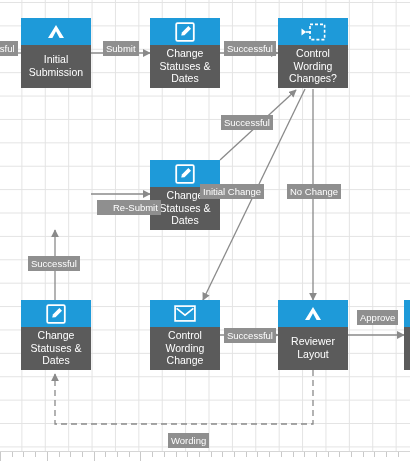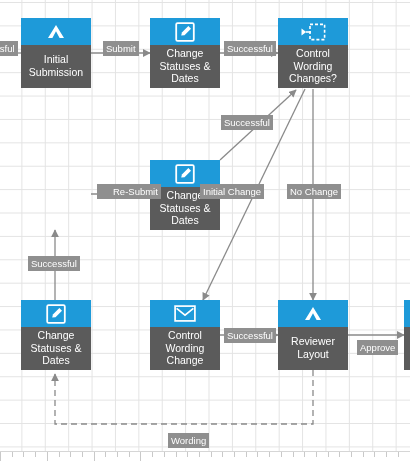--- a/index.html
+++ b/index.html
@@ -190,31 +190,31 @@
   </div>
 
   <div class="elabel" style="left:-8px;top:41px;">ssful</div>
 
   <div class="elabel" style="left:103px;top:41px;">Submit</div>
 
   <div class="elabel" style="left:224px;top:41px;">Successful</div>
 
   <div class="elabel" style="left:221px;top:115px;">Successful</div>
 
-  <div class="elabel" style="left:97px;top:184px;padding-left:16px;">Re-Submit</div>
+  <div class="elabel" style="left:97px;top:200px;padding-left:16px;">Re-Submit</div>
 
   <div class="elabel" style="left:200px;top:184px;">Initial Change</div>
 
   <div class="elabel" style="left:287px;top:184px;text-align:right;">No Change</div>
 
   <div class="elabel" style="left:28px;top:256px;">Successful</div>
 
   <div class="elabel" style="left:224px;top:328px;">Successful</div>
 
-  <div class="elabel" style="left:357px;top:340px;">Approve</div>
+  <div class="elabel" style="left:357px;top:310px;">Approve</div>
 
   <div class="elabel" style="left:168px;top:433px;">Wording</div>
 
   <div id="ruler">
       <div class="tick major" style="left: 0px;"></div>
       <div class="tick minor" style="left: 11.7px;"></div>
       <div class="tick minor" style="left: 23.4px;"></div>
       <div class="tick minor" style="left: 35.1px;"></div>
       <div class="tick major" style="left: 46.8px;"></div>
       <div class="tick minor" style="left: 58.5px;"></div>

